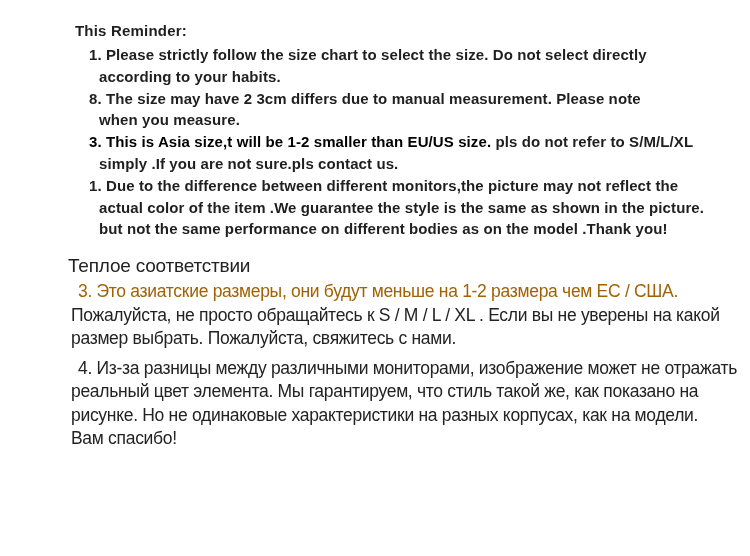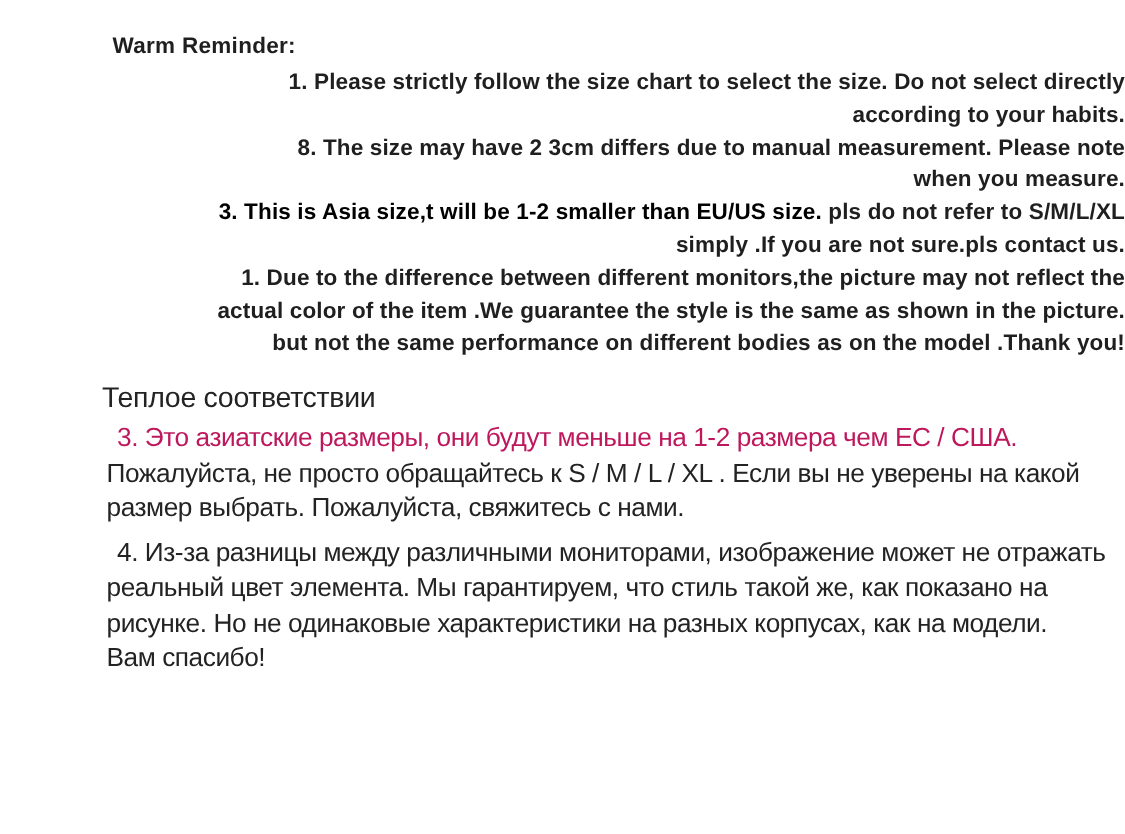--- a/index.html
+++ b/index.html
@@ -26,21 +26,20 @@
   }
   .en-item {
     margin: 0;
     padding-left: 99px;
     text-indent: -10px;
     font-size: 15px;
     font-weight: 700;
     line-height: 21.8px;
     letter-spacing: 0.1px;
     white-space: pre-line;
-    text-align: right;
   }
   .en-red { color: #000000; }
 
   
   .ru-section { color: #232323; margin-top: 14px; }
   .ru-title {
     margin: 0 0 2px 68px;
     font-size: 19px;
     font-weight: 400;
     line-height: 24px;
@@ -49,29 +48,29 @@
   .ru-item {
     margin: 0 0 6px 0;
     padding-left: 71px;
     text-indent: 7px;
     font-size: 17.5px;
     font-weight: 400;
     line-height: 23.5px;
     letter-spacing: -0.3px;
     white-space: pre-line;
   }
-  .ru-red { color: #be185d; }
+  .ru-red { color: #a16207; }
 </style>
 </head>
 <body>
 
 <main>
 
   <section class="en-section">
-    <h2 class="en-title">Warm Reminder:</h2>
+    <h2 class="en-title">This Reminder:</h2>
     <p class="en-item"><span>1. Please strictly follow the size chart to select the size. Do not select directly
 according to your habits.</span></p>
     <p class="en-item"><span>8. The size may have 2 3cm differs due to manual measurement. Please note
 when you measure.</span></p>
     <p class="en-item"><span class="en-red">3. This is Asia size,t will be 1-2 smaller than EU/US size.</span><span> pls do not refer to S/M/L/XL
 simply .If you are not sure.pls contact us.</span></p>
     <p class="en-item"><span>1. Due to the difference between different monitors,the picture may not reflect the
 actual color of the item .We guarantee the style is the same as shown in the picture.
 but not the same performance on different bodies as on the model .Thank you!</span></p>
   </section>

